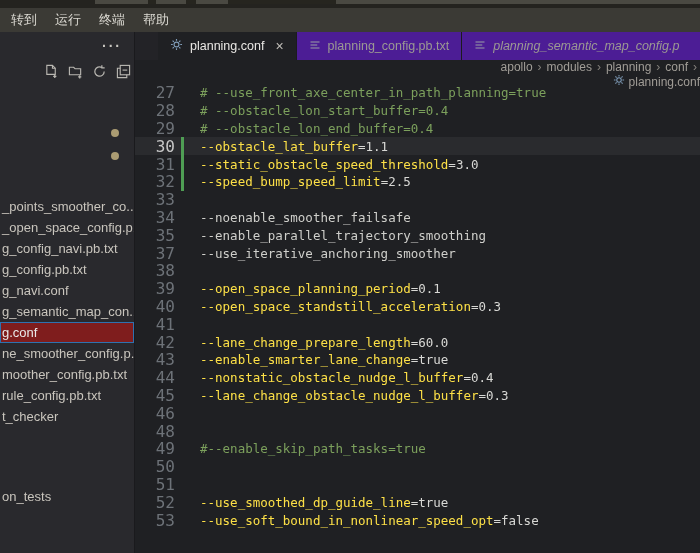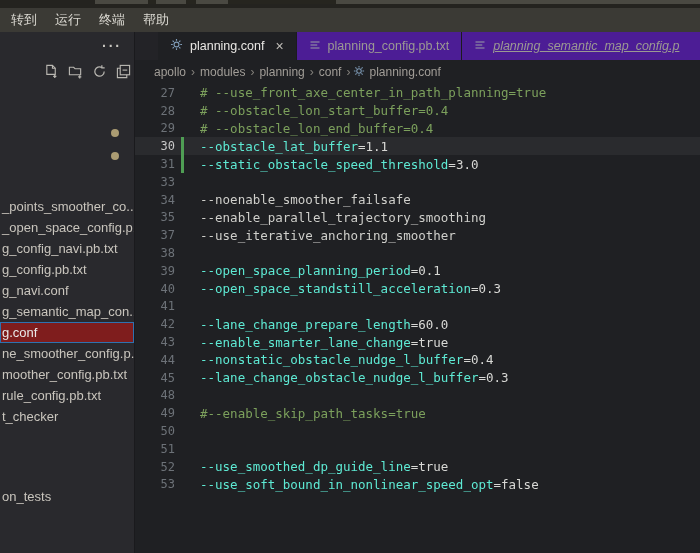--- a/index.html
+++ b/index.html
@@ -33,45 +33,45 @@
                         outline:1px solid #2e72b0; outline-offset:-1px; }
   .file-item.gap { margin-top:59px; }
   
   .tabbar { position:absolute; left:135px; top:32px; right:0; height:28px; background:#232327;
             display:flex; overflow:hidden; }
   .tab-spacer { width:23px; flex:none; }
   .tab { display:flex; align-items:center; padding:0 12px; gap:7px; font-size:12.5px;
          border-right:1px solid #1b1b1e; flex:none; cursor:pointer; }
   .tab.active { background:#1f2023; color:#e9e7e4; }
   .tab.inactive { background:#4c1d95; color:#9c9993; }
-  .tab.italic .tab-label { font-style:italic;text-decoration:underline; }
+  .tab.italic .tab-label { font-style:italic; }
   .tab.last { flex:1 1 auto; min-width:0; border-right:none; }
   .tab-label { white-space:nowrap; }
   .tab-close { font-size:14px; color:#c0beb9; margin-left:4px; line-height:1; }
   .icon-gear { color:#7f9cb8; }
   .icon-list { color:#9aa0a6; }
   
   .breadcrumb { position:absolute; left:135px; top:60px; right:0; height:24px; background:#1f2023;
-                display:flex; align-items:center; padding-left:17px; font-size:12px; color:#a19d97; }
+                display:flex; align-items:flex-end; padding-left:17px; font-size:12px; color:#a19d97;flex-direction:column; }
   .crumb { padding:0 2px; cursor:pointer; }
   .crumb-sep { color:#83807b; padding:0 3px; font-size:12px; }
   .crumb-file { display:flex; align-items:center; gap:4px; }
   
   .code { position:absolute; left:135px; top:84px; right:0; bottom:0; overflow:hidden;
           font-family:"DejaVu Sans Mono", monospace; font-size:12.5px; }
   .cline { display:flex; align-items:center; height:17.8px; }
   .cline.current { background:rgba(255,255,255,0.05); }
-  .lnum { flex:none; width:40px; text-align:right; color:#6d7278; font-size:12px;
+  .lnum { flex:none; width:40px; text-align:right; color:#6d7278; font-size:16px;
           font-family:"DejaVu Sans Mono", monospace; }
   .cline.current .lnum { color:#c8c8c8; }
   .modbar { flex:none; width:3px; height:17.8px; margin-left:6px; background:transparent; }
   .cline.modified .modbar { background:#4f9e54; }
   .ltext { margin-left:16px; white-space:pre; }
   .tk-comment { color:#7ca05c; }
-  .tk-flag { color:#5eead4; }
+  .tk-flag { color:#fde047; }
   .tk-value { color:#d8d8d5; }
   .tk-plain { color:#cfcfcb; }
 </style>
 </head>
 <body>
 
 <div id="app">
 
   <div class="titlebar">
     <div class="band"></div>
@@ -219,20 +219,25 @@
       <div class="cline modified current">
       <span class="lnum">30</span>
       <span class="modbar"></span>
       <span class="ltext"><span class="tk-flag">--obstacle_lat_buffer</span><span class="tk-value">=1.1</span></span>
     </div>
       <div class="cline modified">
       <span class="lnum">31</span>
       <span class="modbar"></span>
       <span class="ltext"><span class="tk-flag">--static_obstacle_speed_threshold</span><span class="tk-value">=3.0</span></span>
     </div>
+      <div class="cline modified">
+      <span class="lnum">32</span>
+      <span class="modbar"></span>
+      <span class="ltext"><span class="tk-flag">--speed_bump_speed_limit</span><span class="tk-value">=2.5</span></span>
+    </div>
       <div class="cline">
       <span class="lnum">33</span>
       <span class="modbar"></span>
       <span class="ltext"></span>
     </div>
       <div class="cline">
       <span class="lnum">34</span>
       <span class="modbar"></span>
       <span class="ltext"><span class="tk-plain">--noenable_smoother_failsafe</span></span>
     </div>
@@ -280,20 +285,25 @@
       <span class="lnum">44</span>
       <span class="modbar"></span>
       <span class="ltext"><span class="tk-flag">--nonstatic_obstacle_nudge_l_buffer</span><span class="tk-value">=0.4</span></span>
     </div>
       <div class="cline">
       <span class="lnum">45</span>
       <span class="modbar"></span>
       <span class="ltext"><span class="tk-flag">--lane_change_obstacle_nudge_l_buffer</span><span class="tk-value">=0.3</span></span>
     </div>
       <div class="cline">
+      <span class="lnum">46</span>
+      <span class="modbar"></span>
+      <span class="ltext"></span>
+    </div>
+      <div class="cline">
       <span class="lnum">48</span>
       <span class="modbar"></span>
       <span class="ltext"></span>
     </div>
       <div class="cline">
       <span class="lnum">49</span>
       <span class="modbar"></span>
       <span class="ltext"><span class="tk-comment">#--enable_skip_path_tasks=true</span></span>
     </div>
       <div class="cline">

